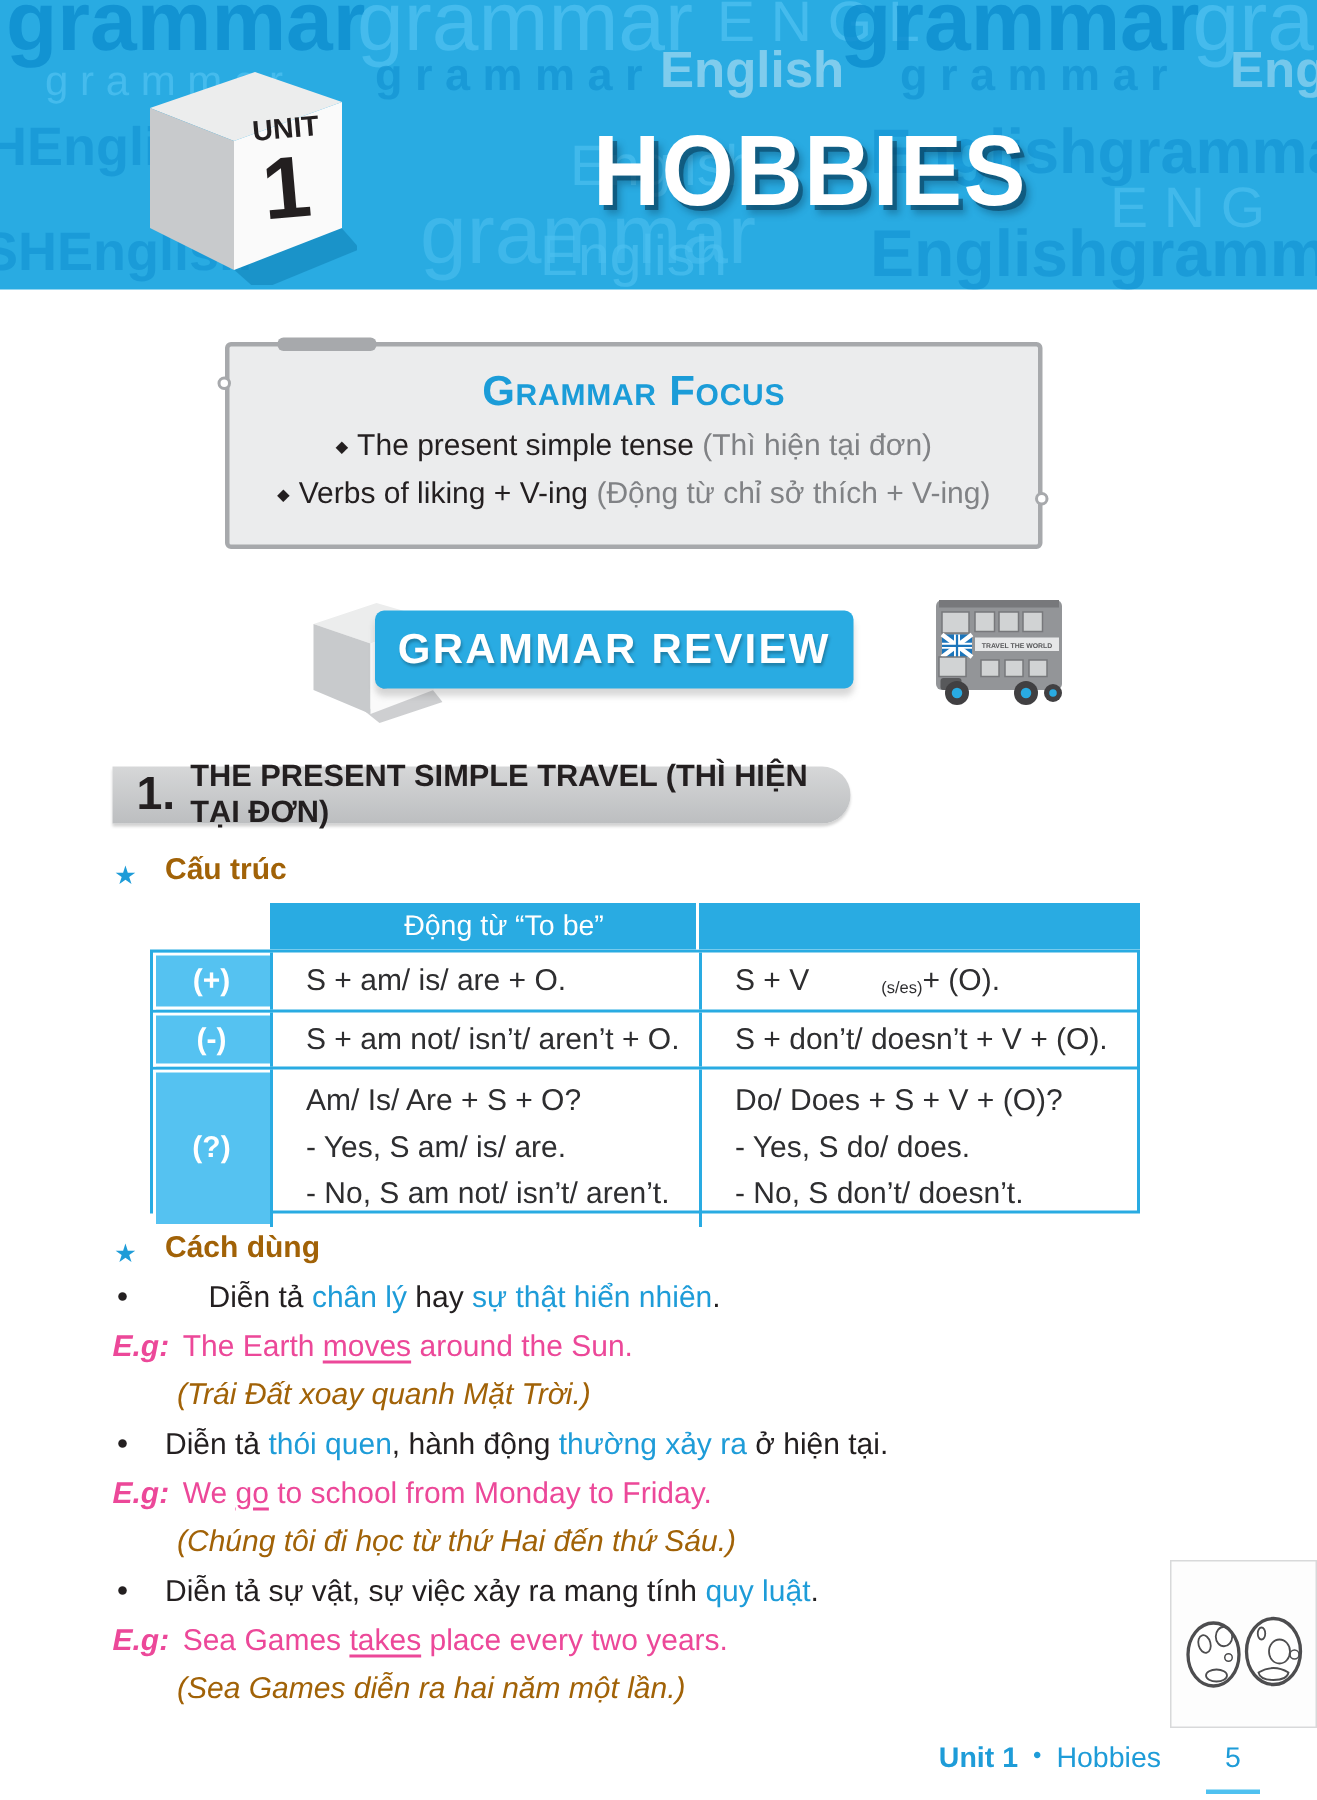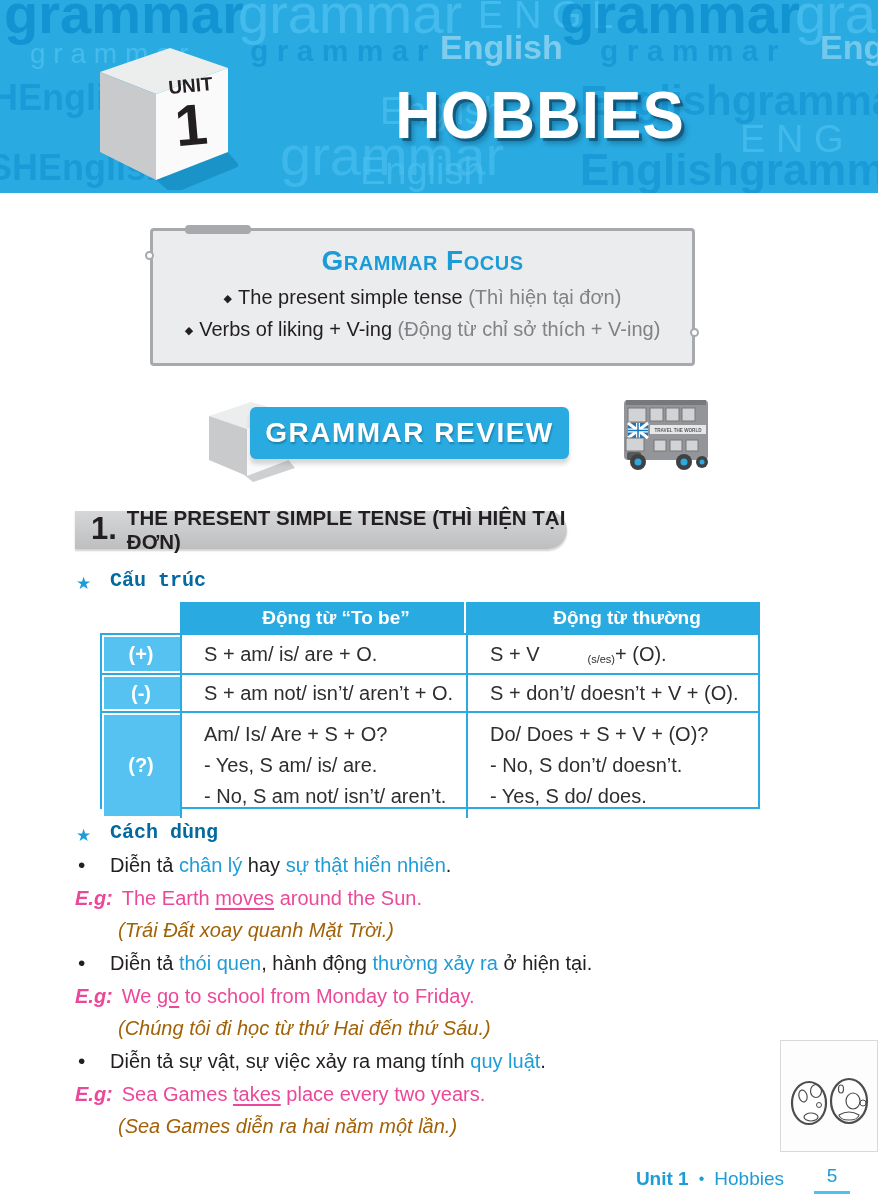--- a/index.html
+++ b/index.html
@@ -46,28 +46,28 @@
 
   
   .sec-pill { position:absolute; left:75px; top:511px; width:492px; height:38px;
     background:linear-gradient(#d6d7d8,#bcbec0); border-radius:0 19px 19px 0;
     display:flex; align-items:center; box-shadow:0 2px 2px rgba(0,0,0,.18); }
   .sec-pill .num { font-size:31px; font-weight:700; color:#231f20; margin:0 10px 2px 16px; }
   .sec-pill .ttl { font-size:20.5px; font-weight:700; color:#231f20; letter-spacing:0; }
 
   
   .star { position:absolute; left:76px; font-size:17px; color:#1e9cd8; }
-  .blue-head { position:absolute; left:110px; font-size:20px; font-weight:700; color:#0369a1;font-family:Liberation Mono, monospace; }
+  .blue-head { position:absolute; left:110px; font-size:20px; font-weight:700; color:#a16207; }
 
   
   .gtable { position:absolute; left:100px; top:602px; width:660px; }
   .gt-head { margin-left:80px; display:grid; grid-template-columns:286px 1fr;
     height:31px; background:#29abe2; }
   .gt-head .gt-h { display:flex; align-items:center; justify-content:center;
-    color:#fff; font-size:19px; font-weight:700;padding-left:28px; }
+    color:#fff; font-size:19px; font-weight:400;padding-left:28px; }
   .gt-head .gt-h:first-child { border-right:2.5px solid #fff; }
   .gt-body { border:2.5px solid #29abe2; background:#fff; }
   .gt-row { display:grid; grid-template-columns:80px 286px 1fr; }
   .gt-row + .gt-row { border-top:2.5px solid #29abe2; }
   .gt-label { background:#55c2f1; border-right:2.5px solid #29abe2;
     display:flex; align-items:center; justify-content:center;
     color:#fff; font-size:20px; font-weight:700;
     box-shadow:inset 0 2px 0 #fff, inset 0 -2px 0 #fff, inset 2px 0 0 #fff; }
   .gt-cell { padding:5px 0 5px 22px; font-size:20px; color:#2e2e30; display:flex;
     align-items:center; }
@@ -87,21 +87,21 @@
   .eg-label { font-weight:700; font-style:italic; margin-right:9px; }
   .tr-line { position:absolute; left:118px; font-size:20px; font-style:italic;
     color:#a16207; white-space:nowrap; }
 
   
   .eggs-box { position:absolute; left:780px; top:1040px; width:98px; height:112px;
     background:#fdfdfd; border:1px solid #d8d9da; }
 
   
   .footer { position:absolute; left:0; top:1162px; width:878px; height:34px;
-    display:flex; align-items:center; justify-content:flex-end; padding-right:28px; }
+    display:flex; justify-content:flex-end; padding-right:38px; }
   .footer .f-unit { font-size:19px; font-weight:700; color:#1e9cd8; }
   .footer .f-dot { font-size:16px; color:#1e9cd8; margin:0 10px; }
   .footer .f-chap { font-size:19px; color:#1e9cd8; }
   .footer .f-page { margin-left:30px; width:36px; text-align:center; font-size:19px;
     color:#1e9cd8; border-bottom:3px solid #4fc1f0; padding-bottom:4px; }
 </style>
 </head>
 <body>
 
 <div class="page">
@@ -187,30 +187,29 @@
     <circle cx="28" cy="70" r="8" fill="#414042"></circle>
     <circle cx="28" cy="70" r="3.5" fill="#29abe2"></circle>
     <circle cx="74" cy="70" r="8" fill="#414042"></circle>
     <circle cx="74" cy="70" r="3.5" fill="#29abe2"></circle>
     <circle cx="92" cy="70" r="6" fill="#414042"></circle>
     <circle cx="92" cy="70" r="2.5" fill="#29abe2"></circle>
   </svg>
 
   <div class="sec-pill">
     <span class="num">1.</span>
-    <span class="ttl">THE PRESENT SIMPLE TENSE (THÌ HIỆN TẠI ĐƠN)</span>
+    <span class="ttl">THE PRESENT SIMPLE TRAVEL (THÌ HIỆN TẠI ĐƠN)</span>
   </div>
 
   <span class="star" style="top:573px;">★</span>
   <div class="blue-head" style="top:569px;">Cấu trúc</div>
 
   <div class="gtable">
     <div class="gt-head">
       <div class="gt-h">Động từ “To be”</div>
-      <div class="gt-h">Động từ thường</div>
     </div>
     <div class="gt-body">
       <div class="gt-row r12">
         <div class="gt-label">(+)</div>
         <div class="gt-cell mid">S + am/ is/ are + O.</div>
         <div class="gt-cell">
             <span>S + V</span>
             <sub>(s/es)</sub>
             <span> + (O).</span>
           </div>
@@ -222,32 +221,32 @@
       </div>
       <div class="gt-row r3">
         <div class="gt-label">(?)</div>
         <div class="gt-cell mid multi">
           <div>Am/ Is/ Are + S + O?</div>
           <div>- Yes, S am/ is/ are.</div>
           <div>- No, S am not/ isn’t/ aren’t.</div>
         </div>
         <div class="gt-cell multi">
           <div>Do/ Does + S + V + (O)?</div>
+          <div>- Yes, S do/ does.</div>
           <div>- No, S don’t/ doesn’t.</div>
-          <div>- Yes, S do/ does.</div>
         </div>
       </div>
     </div>
   </div>
 
   <span class="star" style="top:825px;">★</span>
   <div class="blue-head" style="top:821px;">Cách dùng</div>
 
   <span class="udot" style="top:853px;">•</span>
-  <div class="uline" style="top:854px;"><span>Diễn tả </span><span class="hl">chân lý</span><span> hay </span><span class="hl">sự thật hiển nhiên</span><span>.</span></div>
+  <div class="uline" style="top:854px;margin-left:29px;"><span>Diễn tả </span><span class="hl">chân lý</span><span> hay </span><span class="hl">sự thật hiển nhiên</span><span>.</span></div>
   <div class="eg-line" style="top:887px;"><span class="eg-label">E.g:</span><span>The Earth </span><span class="u">moves</span><span> around the Sun.</span></div>
   <div class="tr-line" style="top:919px;">(Trái Đất xoay quanh Mặt Trời.)</div>
 
   <span class="udot" style="top:951px;">•</span>
   <div class="uline" style="top:952px;"><span>Diễn tả </span><span class="hl">thói quen</span><span>, hành động </span><span class="hl">thường xảy ra</span><span> ở hiện tại.</span></div>
   <div class="eg-line" style="top:985px;"><span class="eg-label">E.g:</span><span>We </span><span class="u">go</span><span> to school from Monday to Friday.</span></div>
   <div class="tr-line" style="top:1017px;">(Chúng tôi đi học từ thứ Hai đến thứ Sáu.)</div>
 
   <span class="udot" style="top:1049px;">•</span>
   <div class="uline" style="top:1050px;"><span>Diễn tả sự vật, sự việc xảy ra mang tính </span><span class="hl">quy luật</span><span>.</span></div>

